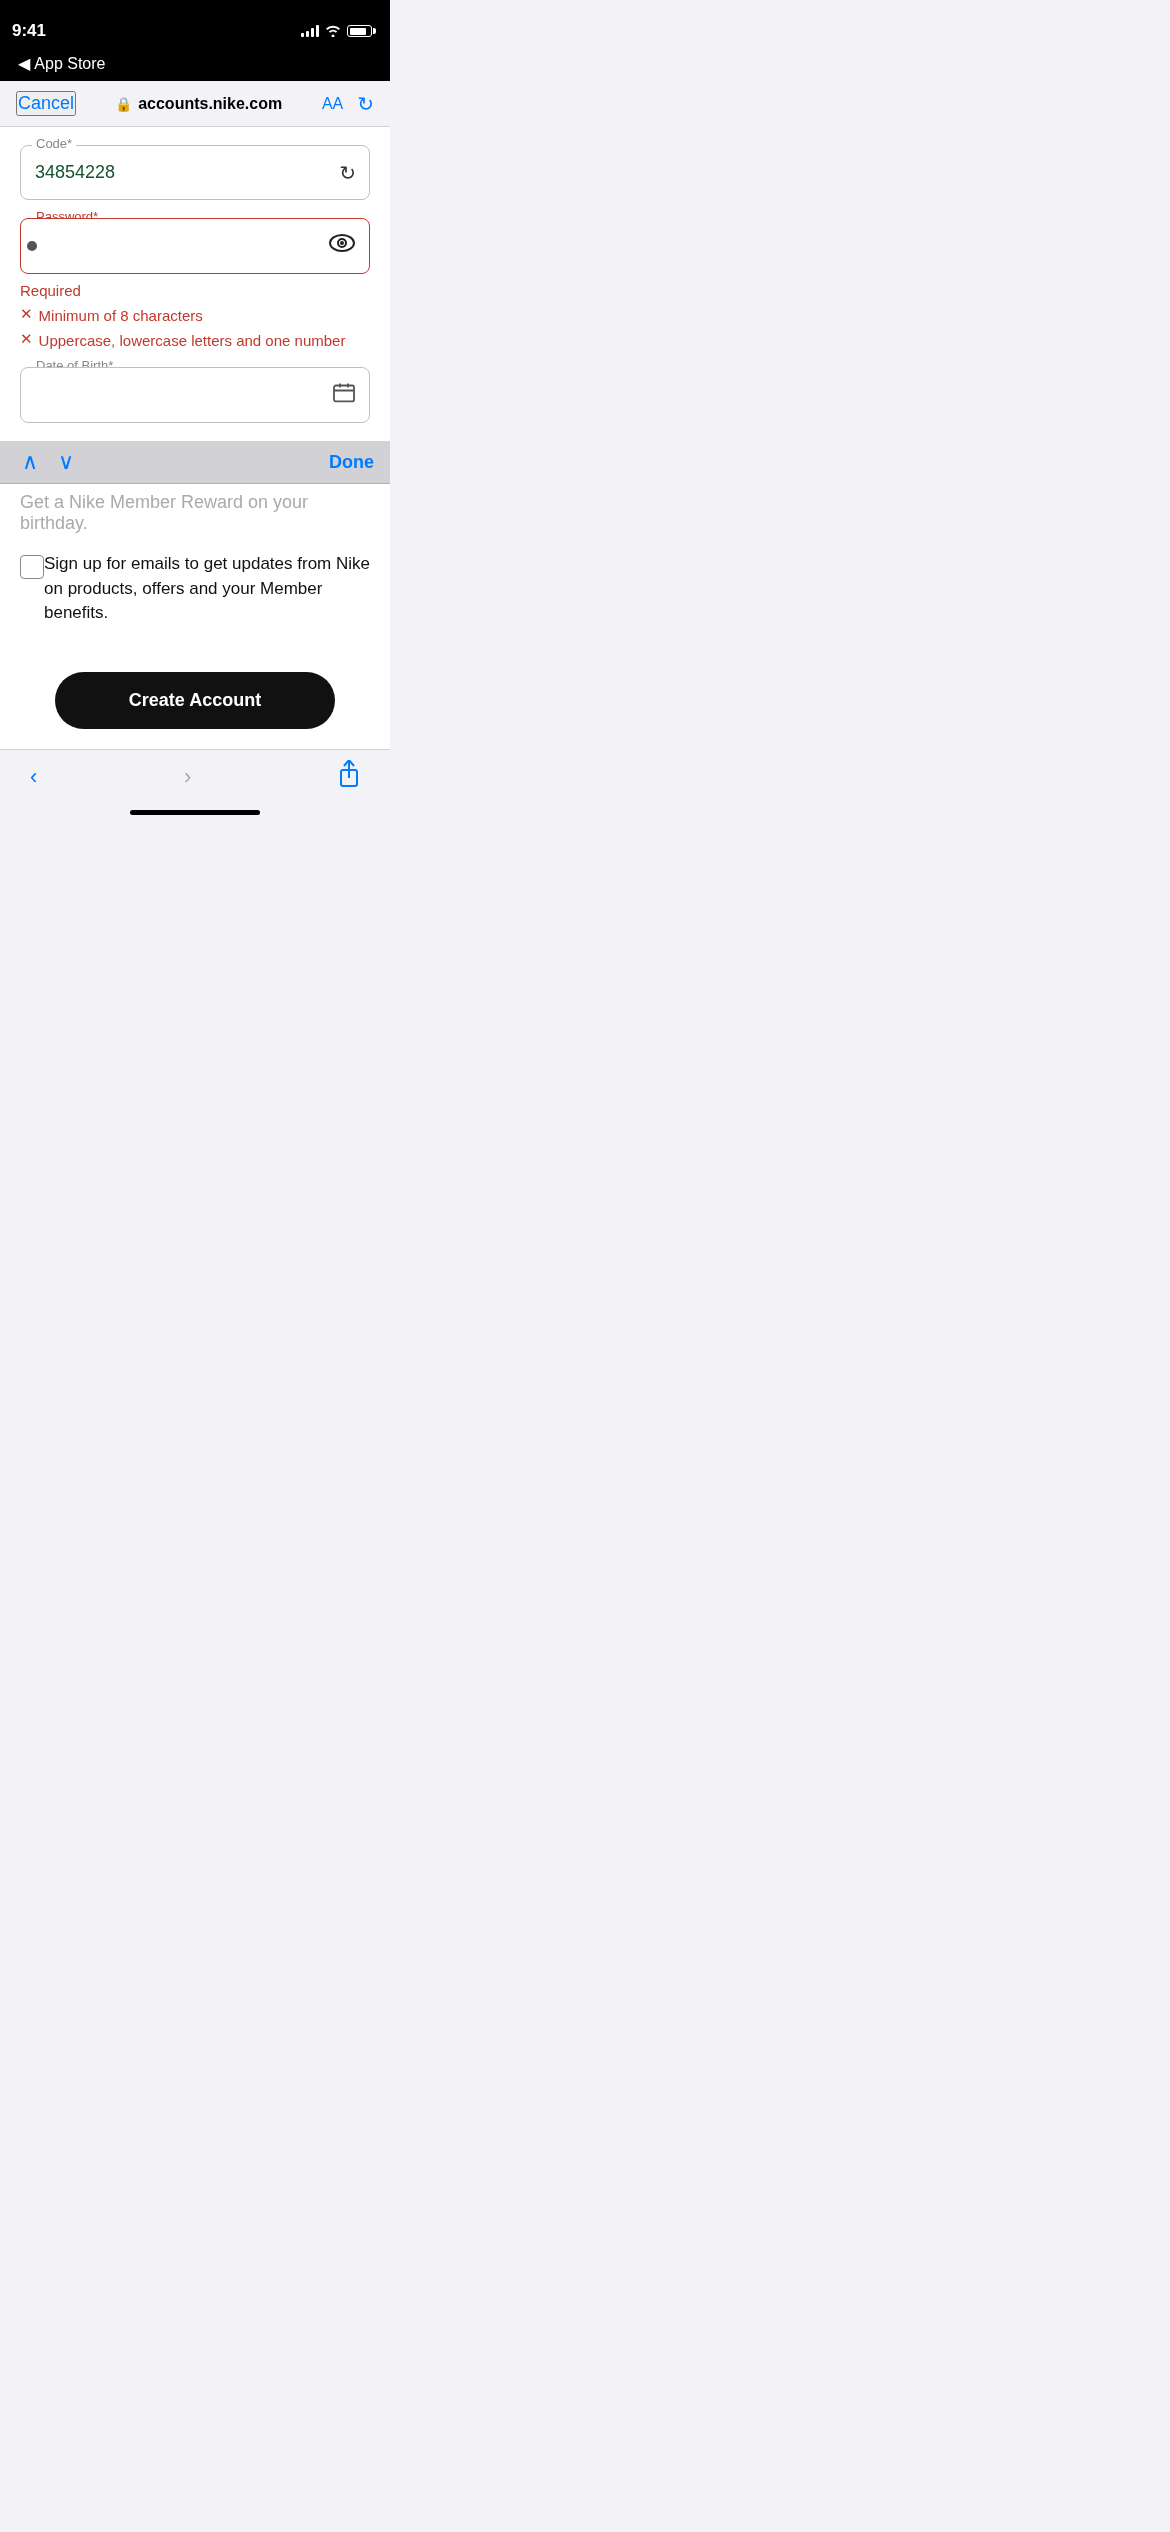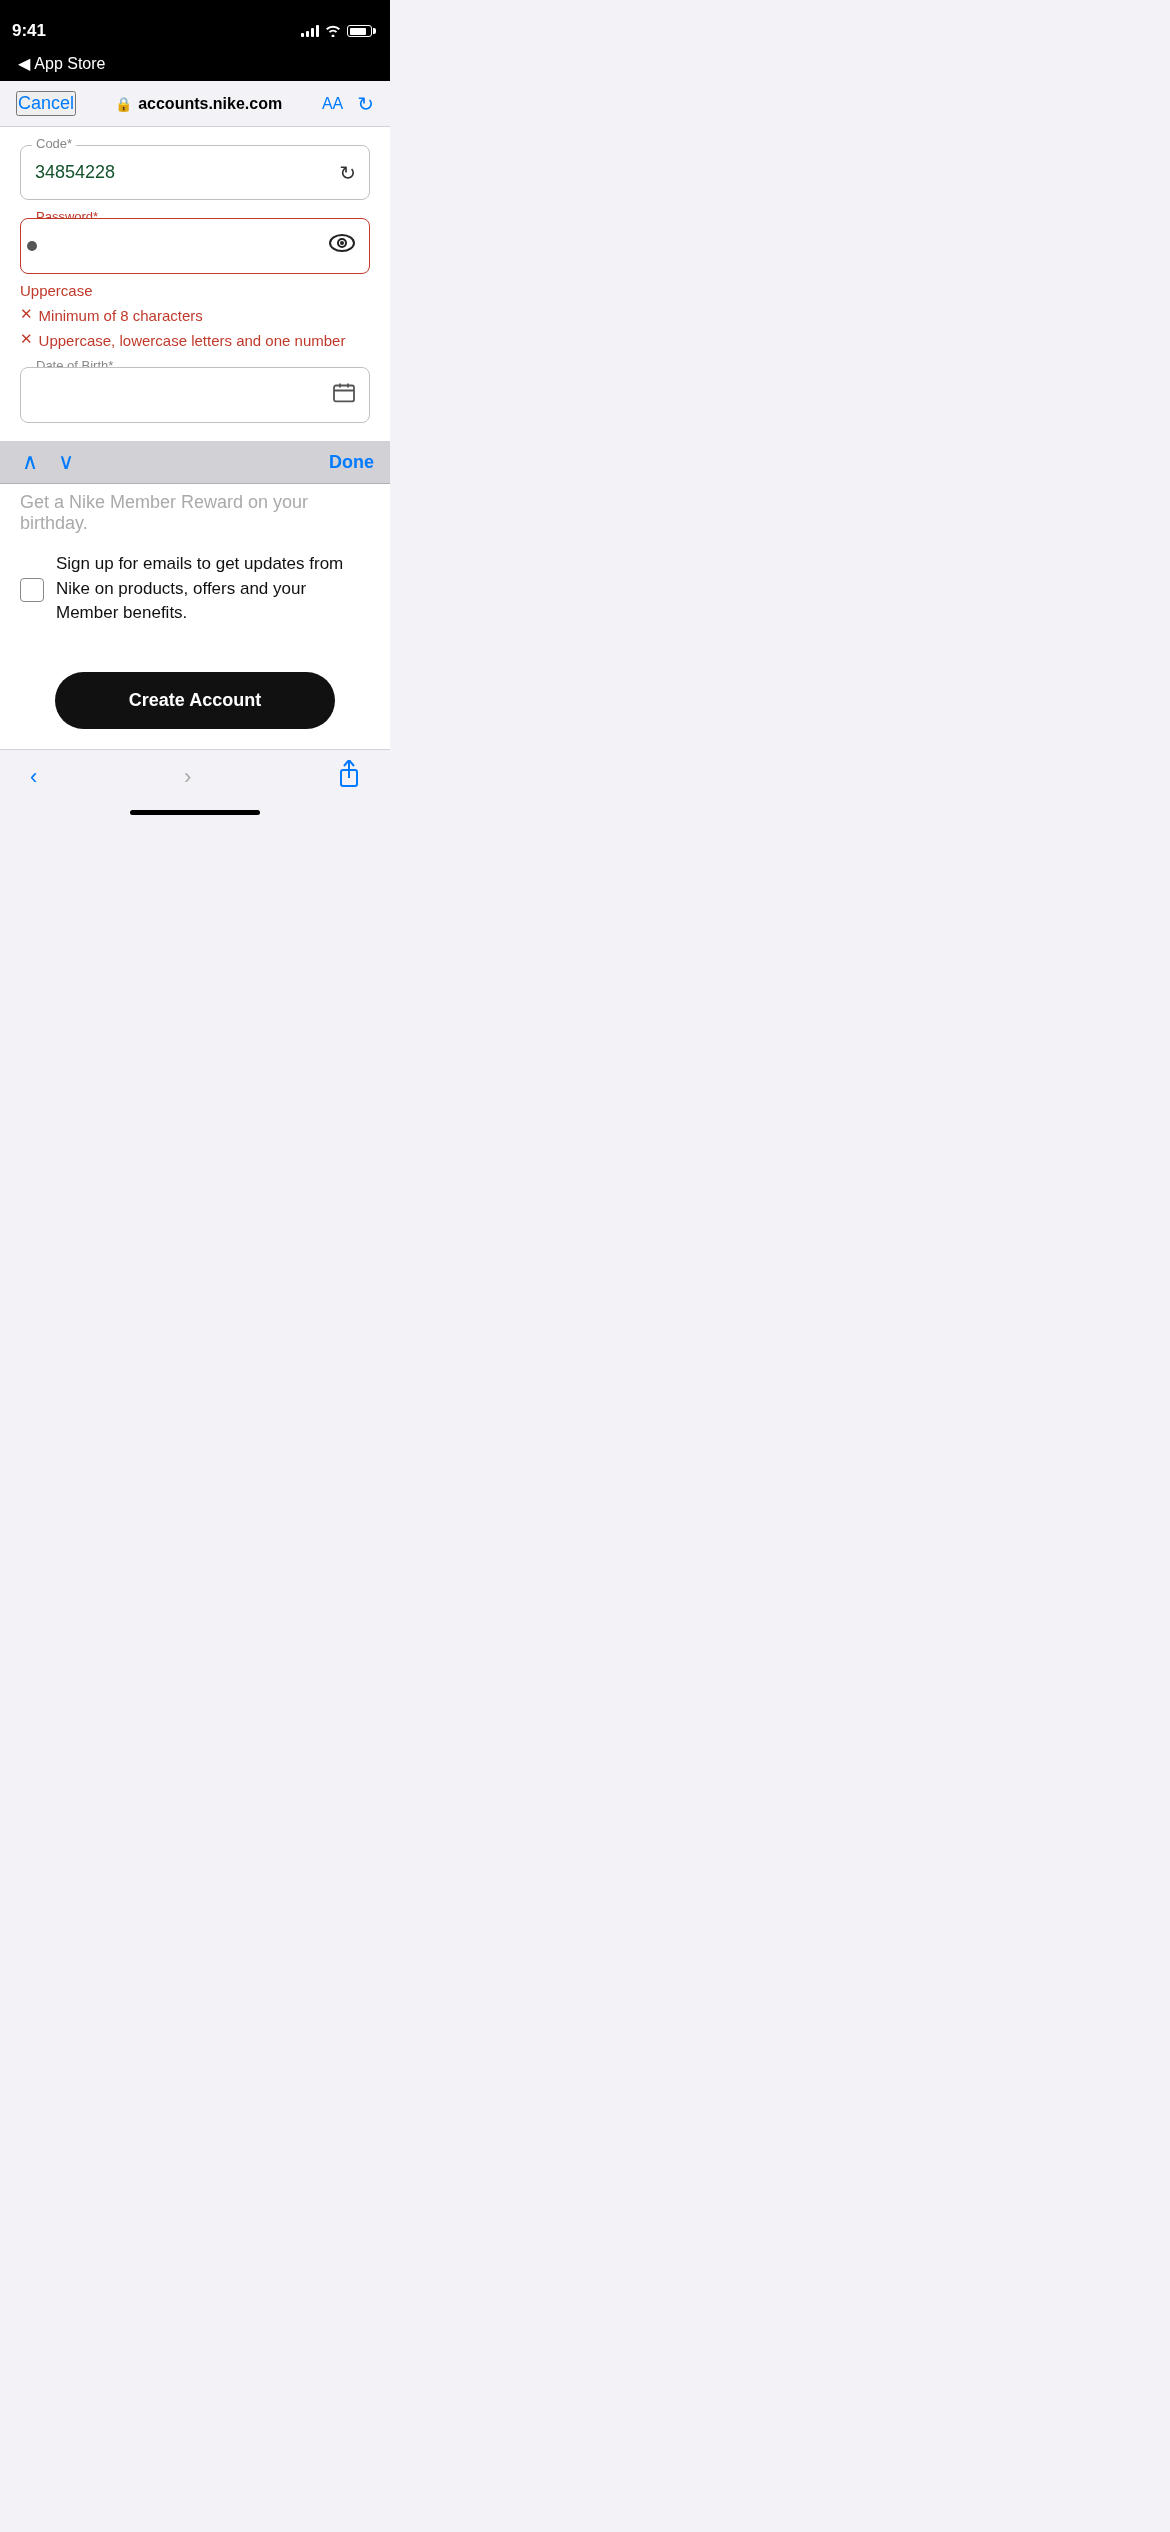--- a/index.html
+++ b/index.html
@@ -265,22 +265,22 @@
       background: #fff;
     }
 
     
     .checkboxes-section {
       background: #fff;
       padding: 14px 20px;
     }
     .checkbox-row {
       display: flex;
-      align-items: center;
-      gap: 12px;
+      align-items: flex-start;
+      gap: 0;
       margin-bottom: 22px;
     }
     .checkbox-box {
       width: 24px;
       height: 24px;
       border: 1.5px solid #888;
       border-radius: 4px;
       flex-shrink: 0;
       margin-top: 3px;
       background: #fff;
@@ -414,21 +414,21 @@
         <svg width="26" height="20" viewBox="0 0 26 20" fill="none">
           <ellipse cx="13" cy="10" rx="12" ry="8" stroke="#222" stroke-width="2" fill="none"></ellipse>
           <circle cx="13" cy="10" r="4" stroke="#222" stroke-width="2" fill="none"></circle>
           <circle cx="13" cy="10" r="2" fill="#222"></circle>
         </svg>
       </span>
     </div>
   </div>
 
   <div>
-    <div class="error-text">Uppercase</div>
+    <div class="error-text">Required</div>
     <div class="error-item">
       <span class="error-x">✕</span>
       <span class="error-text">Minimum of 8 characters</span>
     </div>
     <div class="error-item">
       <span class="error-x">✕</span>
       <span class="error-text">Uppercase, lowercase letters and one number</span>
     </div>
   </div>
 

